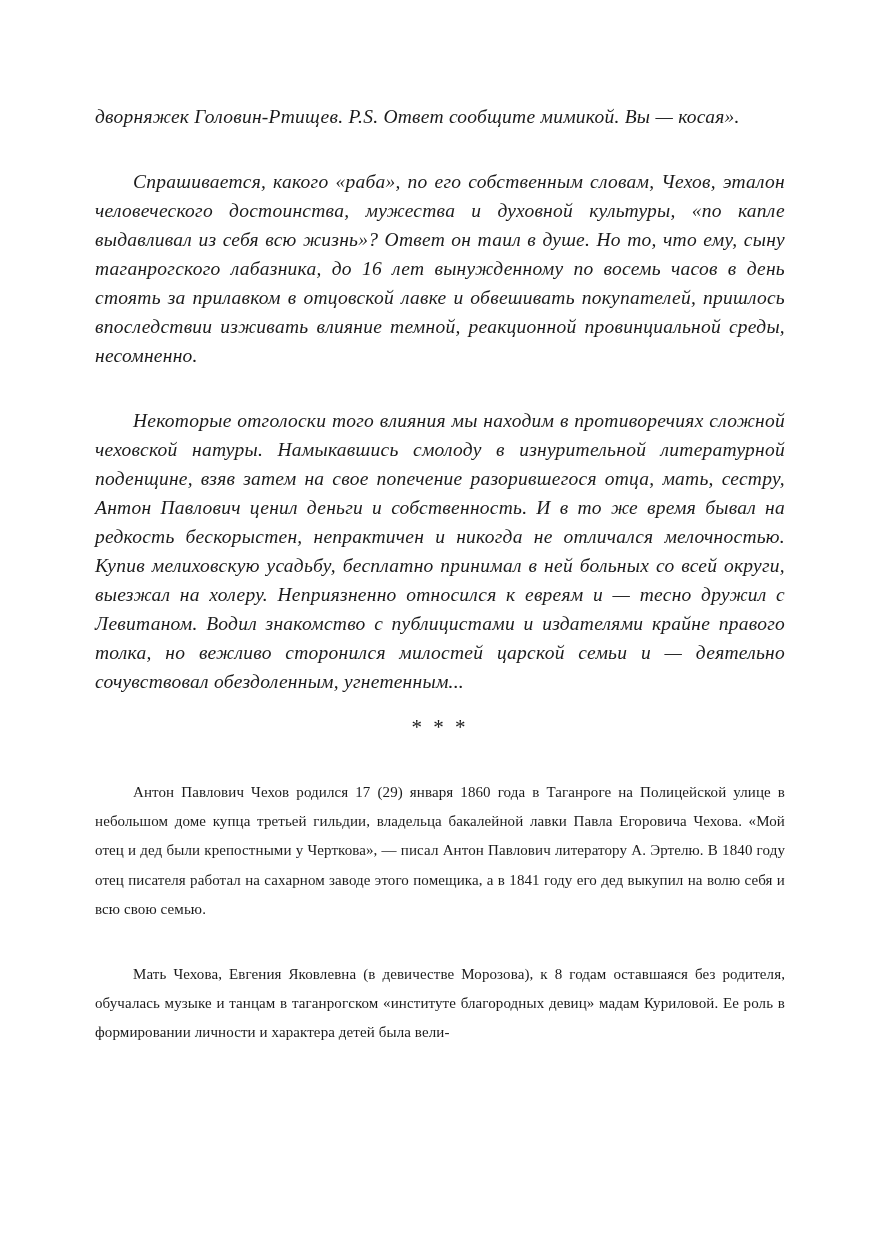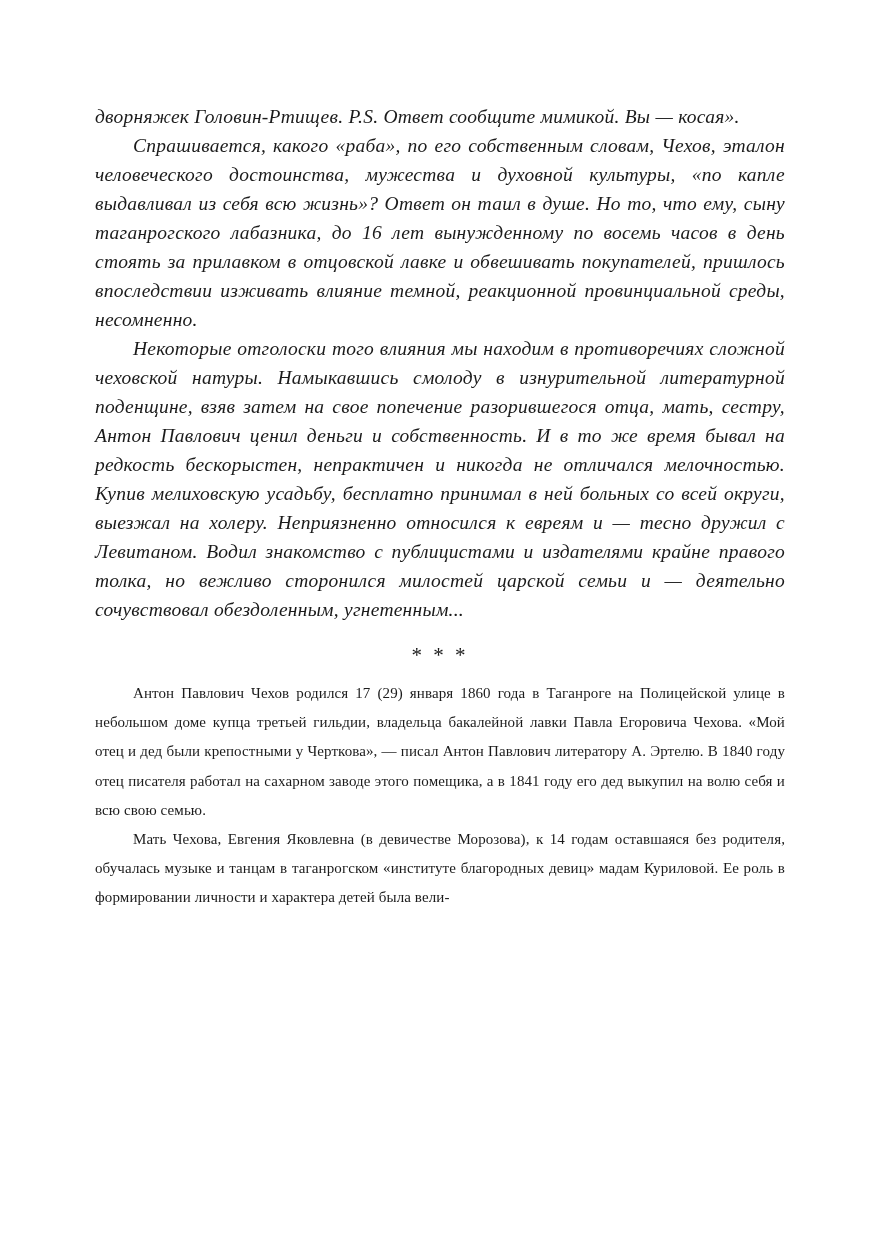--- a/index.html
+++ b/index.html
@@ -32,20 +32,21 @@
       font-size: 15px;
       line-height: 29.2px;
       text-align: justify;
       letter-spacing: 0.1px;
     }
     .para {
       margin: 0;
     }
     .para.indent {
       text-indent: 38px;
+      margin-top: 36px;
     }
     .separator {
       font-family: "Liberation Serif", "DejaVu Serif", serif;
       font-size: 21px;
       letter-spacing: 3px;
       text-align: center;
       margin: 17px 0 9px 0;
       line-height: 29px;
       color: #1b1b1b;
     }
@@ -68,18 +69,18 @@
   <div class="epigraph">
     <p class="para">дворняжек Головин-Ртищев. P.S. Ответ сообщите мимикой. Вы — косая».</p>
     <p class="para indent">Спрашивается, какого «раба», по его собственным словам, Чехов, эталон человеческого достоинства, мужества и духовной культуры, «по капле выдавливал из себя всю жизнь»? Ответ он таил в душе. Но то, что ему, сыну таганрогского лабазника, до 16 лет вынужденному по восемь часов в день стоять за прилавком в отцовской лавке и обвешивать покупателей, пришлось впоследствии изживать влияние темной, реакционной провинциальной среды, несомненно.</p>
     <p class="para indent">Некоторые отголоски того влияния мы находим в противоречиях сложной чеховской натуры. Намыкавшись смолоду в изнурительной литературной поденщине, взяв затем на свое попечение разорившегося отца, мать, сестру, Антон Павлович ценил деньги и собственность. И в то же время бывал на редкость бескорыстен, непрактичен и никогда не отличался мелочностью. Купив мелиховскую усадьбу, бесплатно принимал в ней больных со всей округи, выезжал на холеру. Неприязненно относился к евреям и — тесно дружил с Левитаном. Водил знакомство с публицистами и издателями крайне правого толка, но вежливо сторонился милостей царской семьи и — деятельно сочувствовал обездоленным, угнетенным...</p>
   </div>
 
   <div class="separator">* * *</div>
 
   <div class="body-text">
     <p class="para indent">Антон Павлович Чехов родился 17 (29) января 1860 года в Таганроге на Полицейской улице в небольшом доме купца третьей гильдии, владельца бакалейной лавки Павла Егоровича Чехова. «Мой отец и дед были крепостными у Черткова», — писал Антон Павлович литератору А. Эртелю. В 1840 году отец писателя работал на сахарном заводе этого помещика, а в 1841 году его дед выкупил на волю себя и всю свою семью.</p>
-    <p class="para indent">Мать Чехова, Евгения Яковлевна (в девичестве Морозова), к 14 годам оставшаяся без родителя, обучалась музыке и танцам в таганрогском «институте благородных девиц» мадам Куриловой. Ее роль в формировании личности и характера детей была вели-</p>
+    <p class="para indent">Мать Чехова, Евгения Яковлевна (в девичестве Морозова), к 8 годам оставшаяся без родителя, обучалась музыке и танцам в таганрогском «институте благородных девиц» мадам Куриловой. Ее роль в формировании личности и характера детей была вели-</p>
   </div>
 
   <div class="page-number">9</div>
 
 </div>
 
 </body></html>

